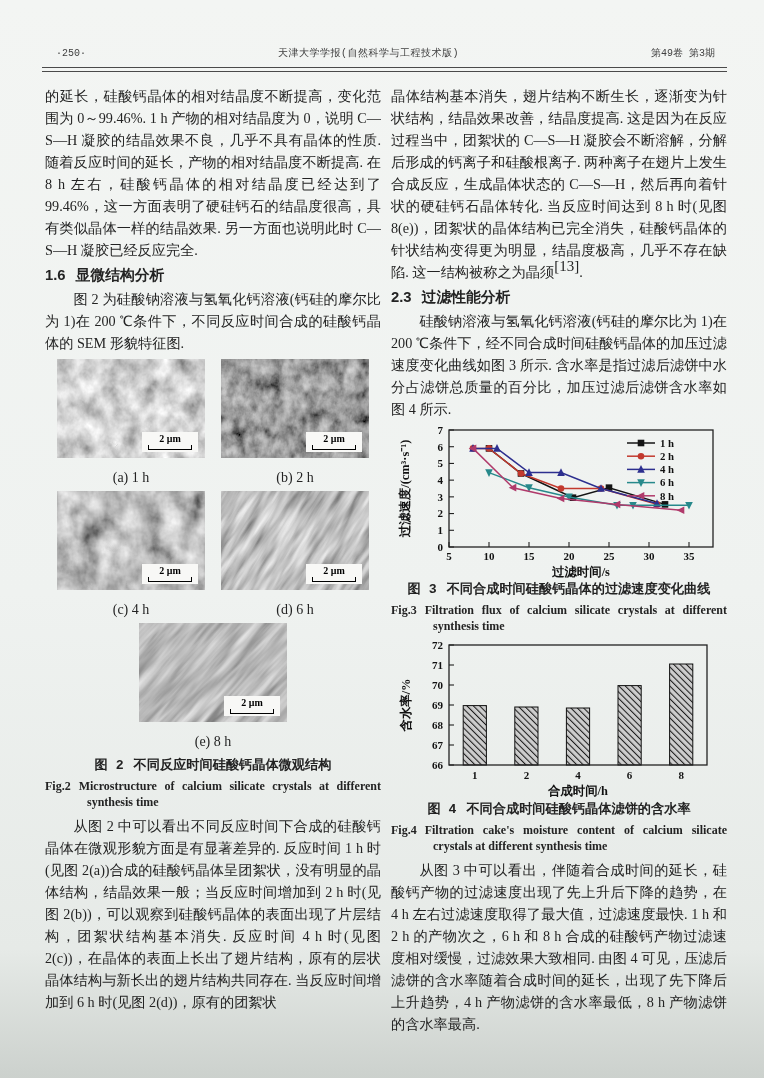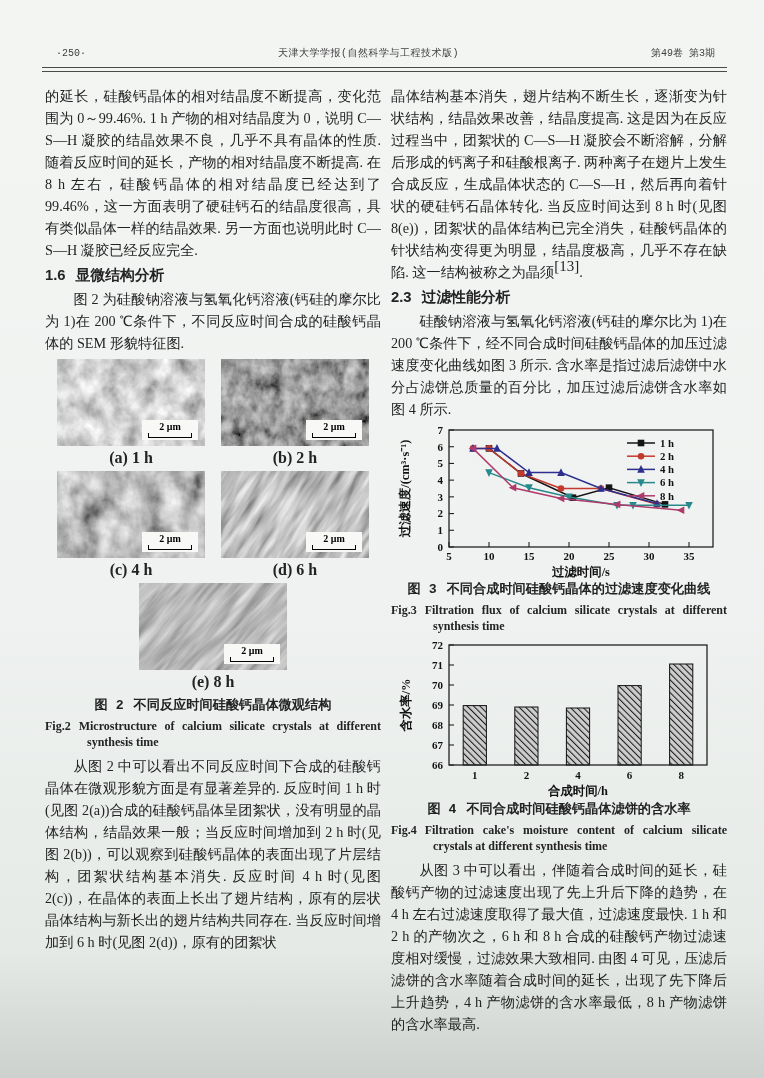--- a/index.html
+++ b/index.html
@@ -19,23 +19,23 @@
   .p{margin:0;}
   .indent{text-indent:2em;}
   sup{font-size:15px;line-height:0;}
   .sec{font-family:"Liberation Sans",sans-serif;font-weight:bold;font-size:14.8px;
        margin:3px 0 2px;line-height:22px;}
   .sec .sn{margin-right:10px;}
   
   .semgrid{width:312px;margin:5px auto 0;display:flex;flex-wrap:wrap;justify-content:space-between;}
   .sempanel{width:148px;}
   .sempanel.center{margin:0 auto;}
-  .semimg{position:relative;width:148px;height:87px;overflow:hidden;background:#15803d;}
+  .semimg{position:relative;width:148px;height:99px;overflow:hidden;background:#15803d;}
   .semimg svg{display:block;width:148px;height:99px;}
-  .semlabel{text-align:center;font-size:16px;padding:4px 0 5px;line-height:16px;font-weight:bold;}
+  .semlabel{text-align:center;font-size:14px;padding:12px 0 5px;line-height:16px;}
   .scalebar{position:absolute;right:7px;bottom:6px;background:#f8f8f6;padding:1px 6px 2px;min-width:44px;text-align:center;}
   .sb-text{display:block;font-size:10px;font-weight:bold;line-height:11px;color:#000;}
   .sb-line{display:block;height:4px;border-left:1.5px solid #000;border-right:1.5px solid #000;border-bottom:1.5px solid #000;margin-top:1px;}
   
   .capcn{text-align:center;font-family:Liberation Mono, monospace;font-weight:bold;
          font-size:13.2px;line-height:18px;margin-top:2px;}
   .capcn .cl{margin-right:10px;}
   .capen{font-weight:bold;font-size:12px;line-height:16px;margin:3px 0 5px;
          padding-left:42px;text-indent:-42px;text-align:justify;}
   .capen .cl{margin-right:8px;}

